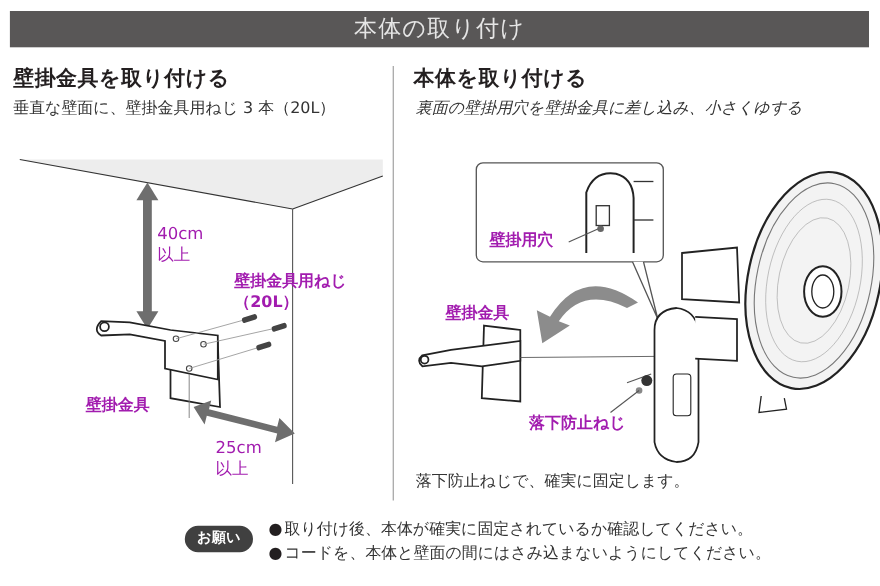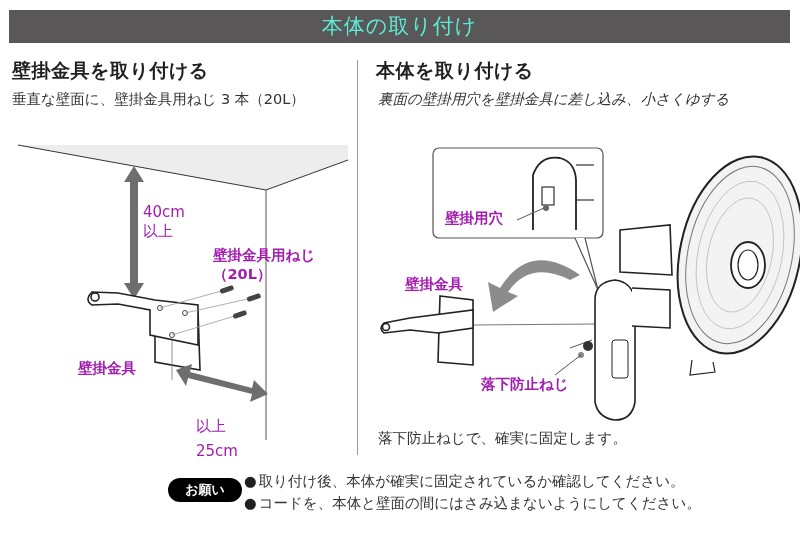--- a/index.html
+++ b/index.html
@@ -1,29 +1,29 @@
 <!DOCTYPE html>
 <html><head>
 <meta charset="utf-8">
 <style>
   html, body { margin: 0; padding: 0; background: #ffffff; }
   body { width: 800px; height: 533px; position: relative; overflow: hidden;
          font-family: "DejaVu Sans", "Liberation Sans", sans-serif; color: #231f20; }
   .header-bar { position: absolute; left: 9px; top: 10px; width: 781px; height: 33px;
-                background: #595757; color: #5eead4; font-size: 21px; line-height: 33px;
+                background: #595757; color: #e5e5e5; font-size: 21px; line-height: 33px;
                 text-align: center; letter-spacing: 1px; }
   .divider { position: absolute; left: 357px; top: 60px; width: 1px; height: 395px; background: #9a9a9a; }
   .sec-title { position: absolute; font-size: 19px; font-weight: bold; letter-spacing: 0.5px; white-space: nowrap; text-align: center; }
   .sec-body { position: absolute; font-size: 14.5px; line-height: 23px; color: #333; white-space: nowrap; }
   .label { position: absolute; font-size: 14px; white-space: nowrap; color: #a21caf; }
   .label.bold { font-weight: bold; font-size: 14.5px; }
   .fig { position: absolute; }
   .notice { position: absolute; left: 168px; top: 478px; }
-  .notice-badge { position: absolute; left: 0; top: 0; width: 74px; height: 24px; border-radius: 12px;
-                  background: #000000; color: #fff; font-size: 13px; font-weight: bold;
+  .notice-badge { position: absolute; left: 0; top: 0; width: 62px; height: 24px; border-radius: 12px;
+                  background: #404040; color: #fff; font-size: 13px; font-weight: bold;
                   line-height: 24px; text-align: center; }
   .notice-list { position: absolute; left: 244px; top: 470px; list-style: none; margin: 0; padding: 0; }
   .notice-list li { font-size: 14.5px; line-height: 22px; color: #333; white-space: nowrap; }
   .notice-list li::before { content: "●"; margin-right: 2px; color: #231f20; }
 </style>
 </head>
 <body>
 
 <div class="header-bar">
   <span>本体の取り付け</span>
@@ -75,21 +75,21 @@
   <g fill="#6e6e6e">
     <polygon points="176,240 192,234 190,242 252,258 254,250 268,264 250,272 252,264 188,248 186,256"></polygon>
   </g>
 </svg>
 
 <div class="label" style="left:143px; top:203px; font-size:15px;">40cm</div>
 <div class="label" style="left:143px; top:222px; font-size:15px;">以上</div>
 <div class="label bold" style="left:213px; top:246px;">壁掛金具用ねじ</div>
 <div class="label bold" style="left:213px; top:265px;">（20L）</div>
 <div class="label bold" style="left:78px; top:359px;">壁掛金具</div>
-<div class="label" style="left:196px; top:398px; font-size:15px;margin-top:44px;">25cm</div>
+<div class="label" style="left:196px; top:398px; font-size:15px;">25cm</div>
 <div class="label" style="left:196px; top:417px; font-size:15px;">以上</div>
 
 <div class="sec-title" style="left:376px; top:58px;">本体を取り付ける</div>
 <div class="sec-body" style="left:378px; top:88px;font-style:italic;">
   <div>裏面の壁掛用穴を壁掛金具に差し込み、小さくゆする</div>
 </div>
 
 <svg class="fig" style="left:370px; top:140px;" width="430" height="290">
 
   <g>

